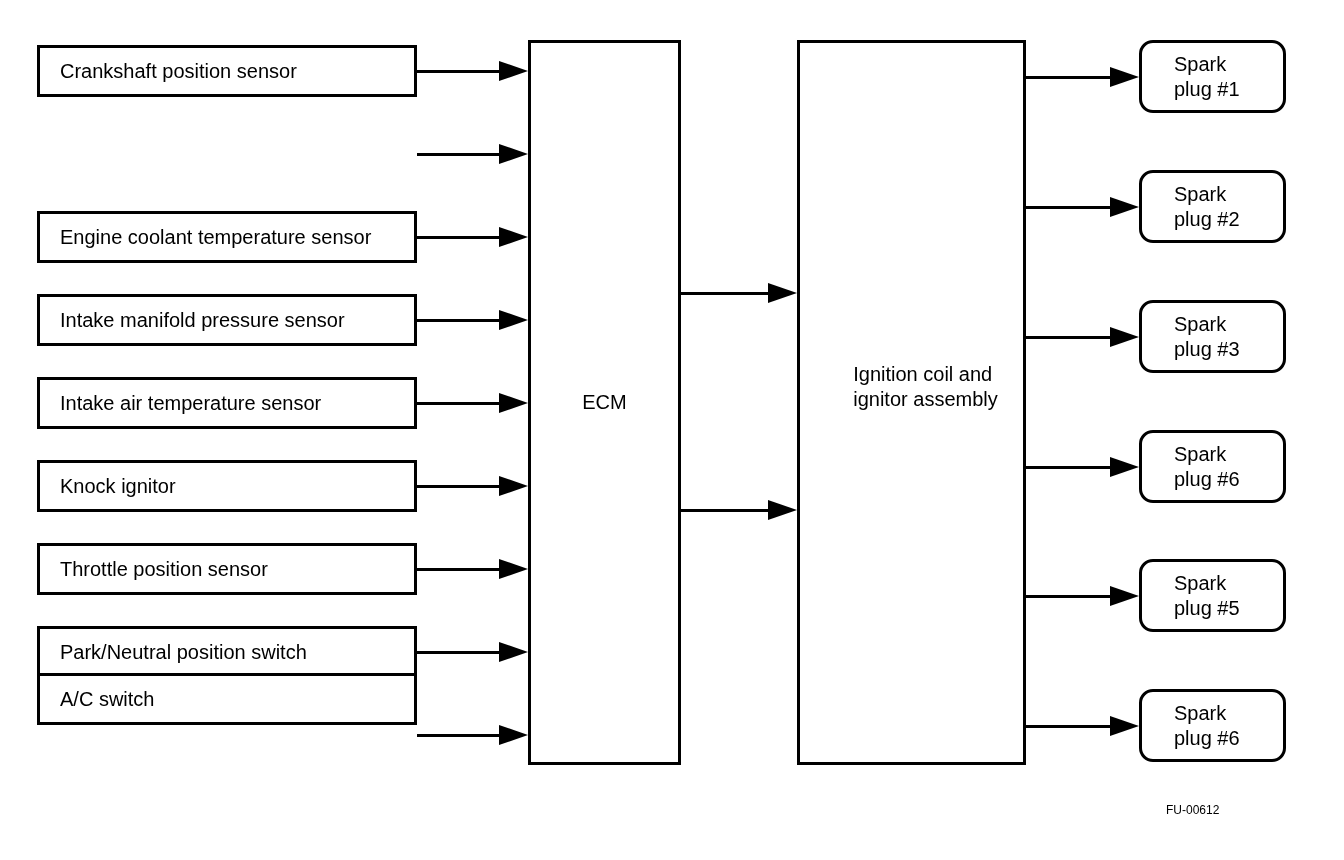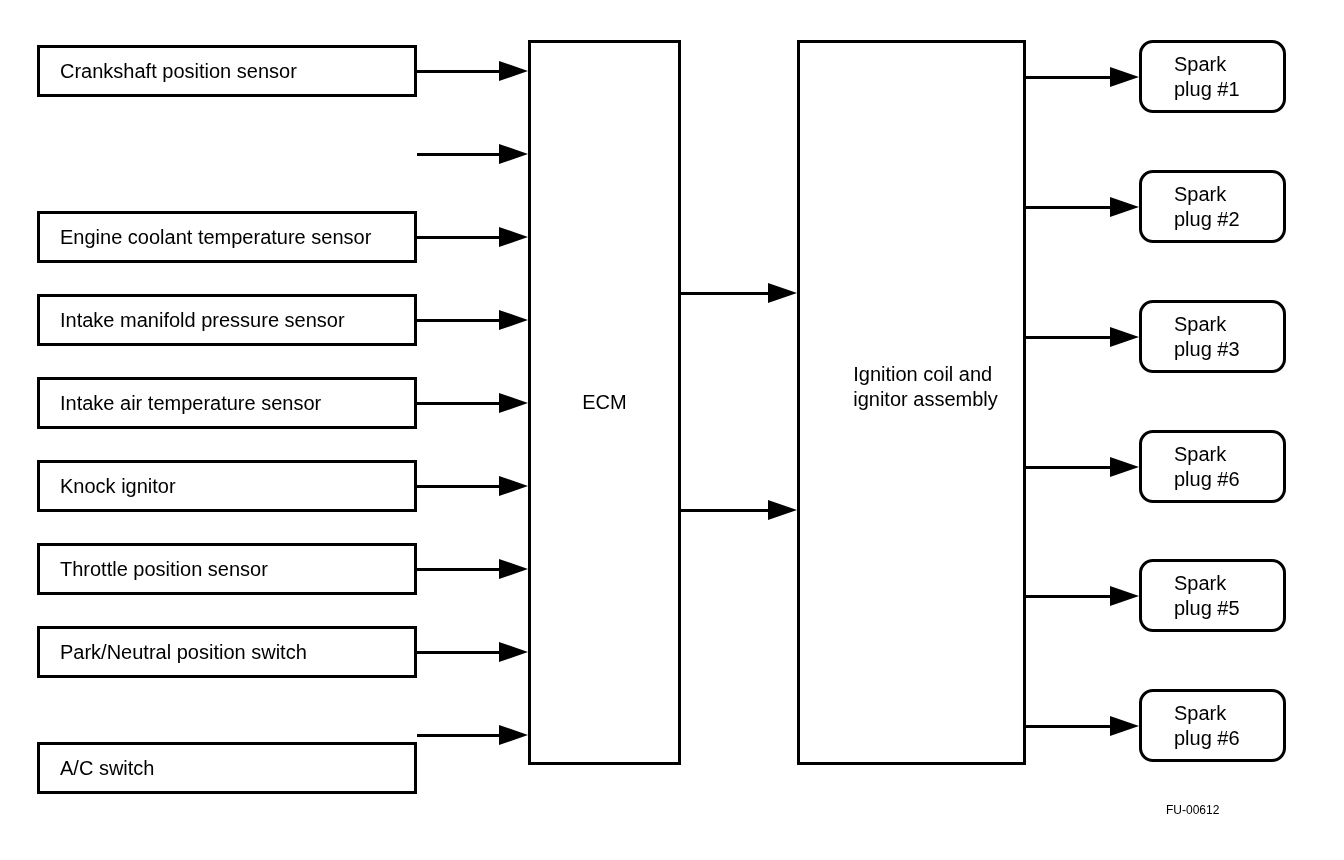--- a/index.html
+++ b/index.html
@@ -100,21 +100,21 @@
     </div>
   <div class="box inbox" style="top:460px">
       <span>Knock ignitor</span>
     </div>
   <div class="box inbox" style="top:543px">
       <span>Throttle position sensor</span>
     </div>
   <div class="box inbox" style="top:626px">
       <span>Park/Neutral position switch</span>
     </div>
-  <div class="box inbox" style="top:742px">
+  <div class="box inbox" style="top:673px">
       <span>A/C switch</span>
     </div>
 
   <div class="connector" style="left:417px; top:71px;  width:111px">
       <span class="shaft"></span>
       <span class="head"></span>
     </div>
   <div class="connector" style="left:417px; top:154px; width:111px">
       <span class="shaft"></span>
       <span class="head"></span>

